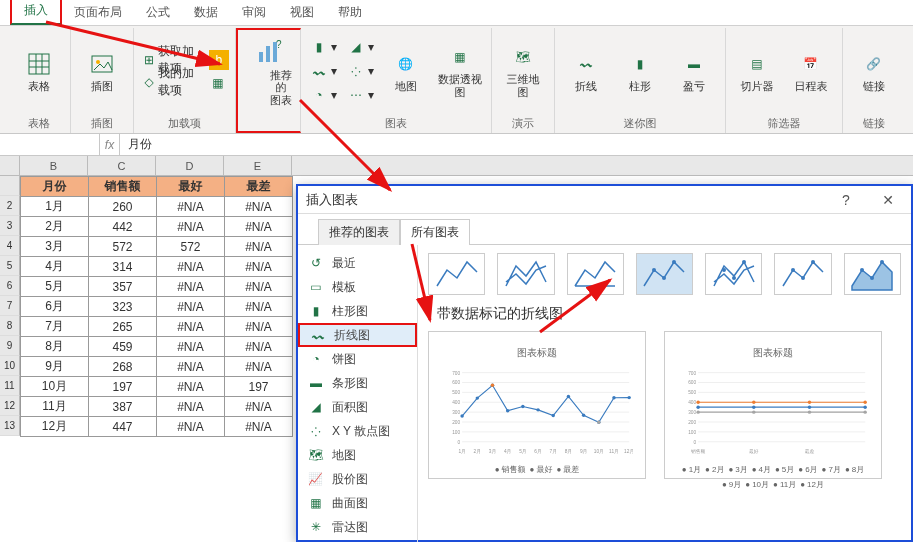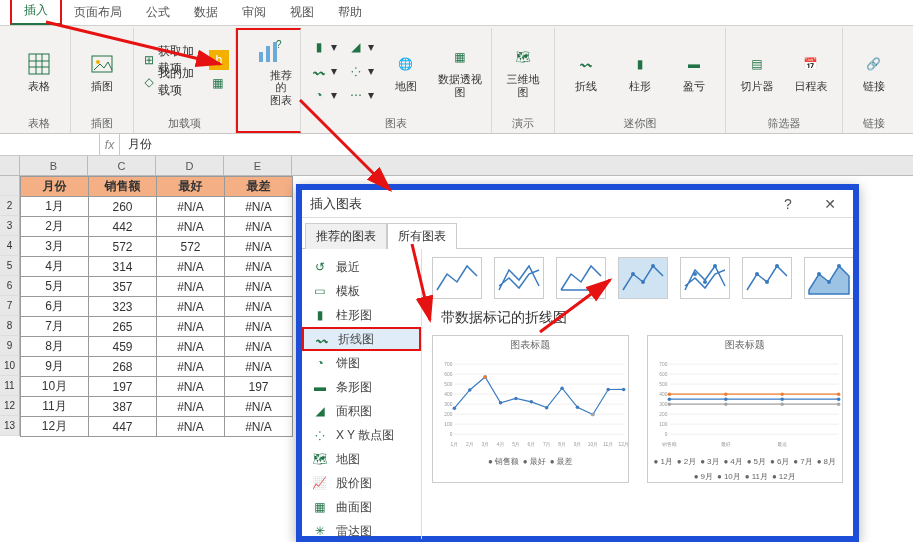--- a/index.html
+++ b/index.html
@@ -26,39 +26,39 @@
   .colhdrs { display:flex; height:20px; background:#e8e8e8; border-bottom:1px solid #bbb; }
   .rowhdr, .colhdr { background:#e8e8e8; border-right:1px solid #bbb; display:flex; align-items:center; justify-content:center; font-size:11px; color:#555; }
   .colhdr { width:68px; }
   .corner { width:20px; border-right:1px solid #bbb; }
   .rownums { display:flex; flex-direction:column; }
   .rownum { width:20px; height:20px; border-bottom:1px solid #ddd; border-right:1px solid #bbb; display:flex; align-items:center; justify-content:center; font-size:10px; background:#e8e8e8; }
   table.data { border-collapse:collapse; }
   table.data td, table.data th { border:1px solid #999; width:68px; height:20px; text-align:center; font-size:12px; padding:0; }
   table.data th { background:#f4b084; font-weight:bold; }
   table.data td { background:#fff; }
-  .dialog { position:absolute; top:184px; left:296px; width:563px; height:358px; background:#fff; border:6px solid #1d4ed8; box-shadow:0 3px 12px rgba(0,0,0,.3); }
+  .dialog { position:absolute; top:184px; left:296px; width:617px; height:358px; background:#fff; border:2px solid #1d4ed8; box-shadow:0 3px 12px rgba(0,0,0,.3); }
   .dlg-title { height:28px; display:flex; align-items:center; padding:0 8px; font-size:13px; background:#fff; border-bottom:1px solid #ddd; }
   .dlg-close { margin-left:auto; display:flex; gap:12px; color:#555; }
   .dlg-close span { width:30px; text-align:center; cursor:pointer; font-size:14px; }
-  .dlg-tabs { display:flex; padding:4px 3px 0; gap:0; border-bottom:1px solid #ccc; }
+  .dlg-tabs { display:flex; padding:4px 20px 0; gap:0; border-bottom:1px solid #ccc; }
   .dlg-tab { padding:4px 10px; border:1px solid #ccc; border-bottom:none; background:#f0f0f0; font-size:12px; position:relative; top:1px; }
   .dlg-tab.active { background:#fff;text-align:right; }
   .dlg-body { display:flex; height:calc(100% - 28px - 28px); }
   .dlg-nav { width:120px; border-right:1px solid #ddd; padding:6px 0; }
   .navitem { display:flex; align-items:center; gap:8px; height:24px; padding:0 10px; font-size:12px; color:#444; }
   .navitem.sel { background:#e0edf9; }
   .nic { width:16px; height:16px; display:flex; align-items:center; justify-content:center; color:#217346; }
   .dlg-main { flex:1; padding:8px 10px; overflow:hidden; }
   .sub-row { display:flex; gap:12px; margin-bottom:10px; }
   .sub { width:60px; height:42px; border:1px solid #ccc; display:flex; align-items:center; justify-content:center; }
   .sub.sel { background:#d0e3f3; }
   .subtitle { font-size:14px; margin:4px 9px 8px; }
   .previews { display:flex; gap:18px; }
-  .preview { width:218px; height:148px; border:1px solid #ccc; padding:0; font-size:9px; }
+  .preview { width:218px; height:148px; border:1px solid #ccc; padding:12px; font-size:9px; }
   .prev-title { text-align:center; font-size:10px; color:#666; margin:2px 0; }
   .chart { width:100%; height:100px; position:relative; }
   .arrow { position:absolute; pointer-events:none; }
   .legend { display:flex; flex-wrap:wrap; gap:4px; justify-content:center; font-size:8px; color:#666; }
   .legend span::before { content:"●"; margin-right:2px; }
 </style>
 </head>
 <body>
 
 <div class="ribbon-tabs">

